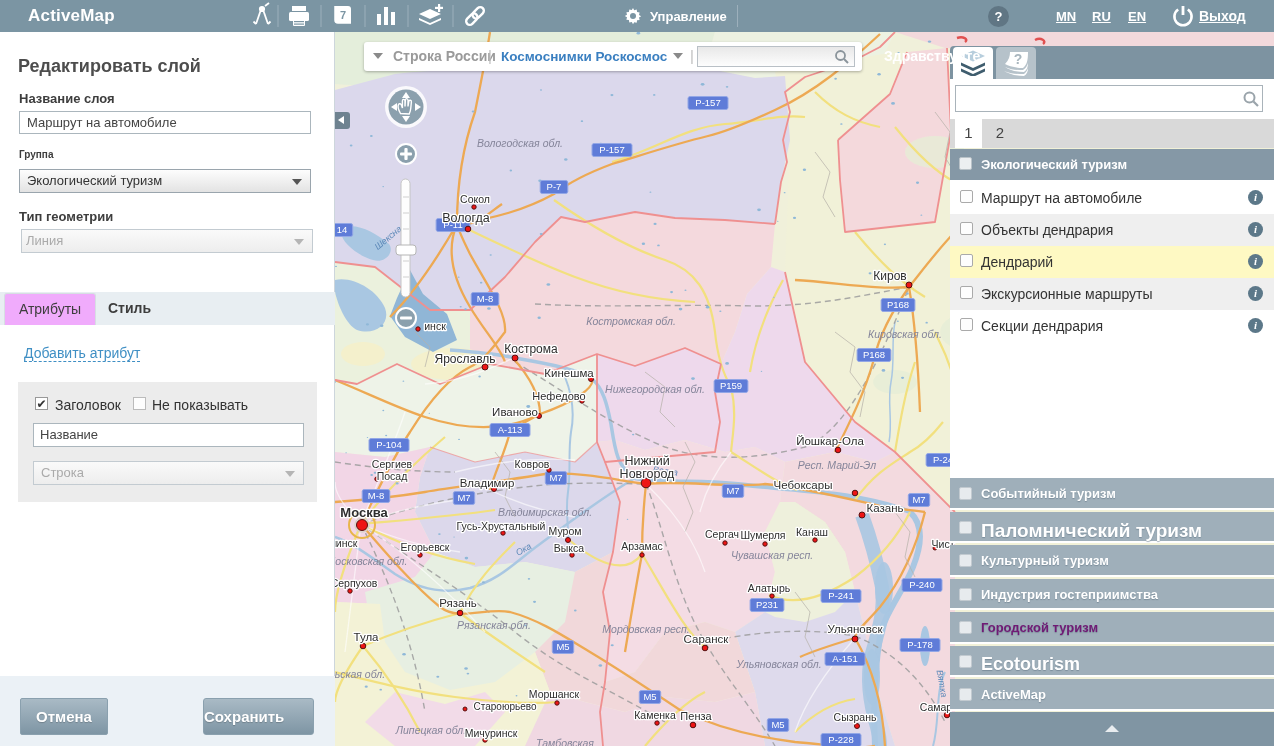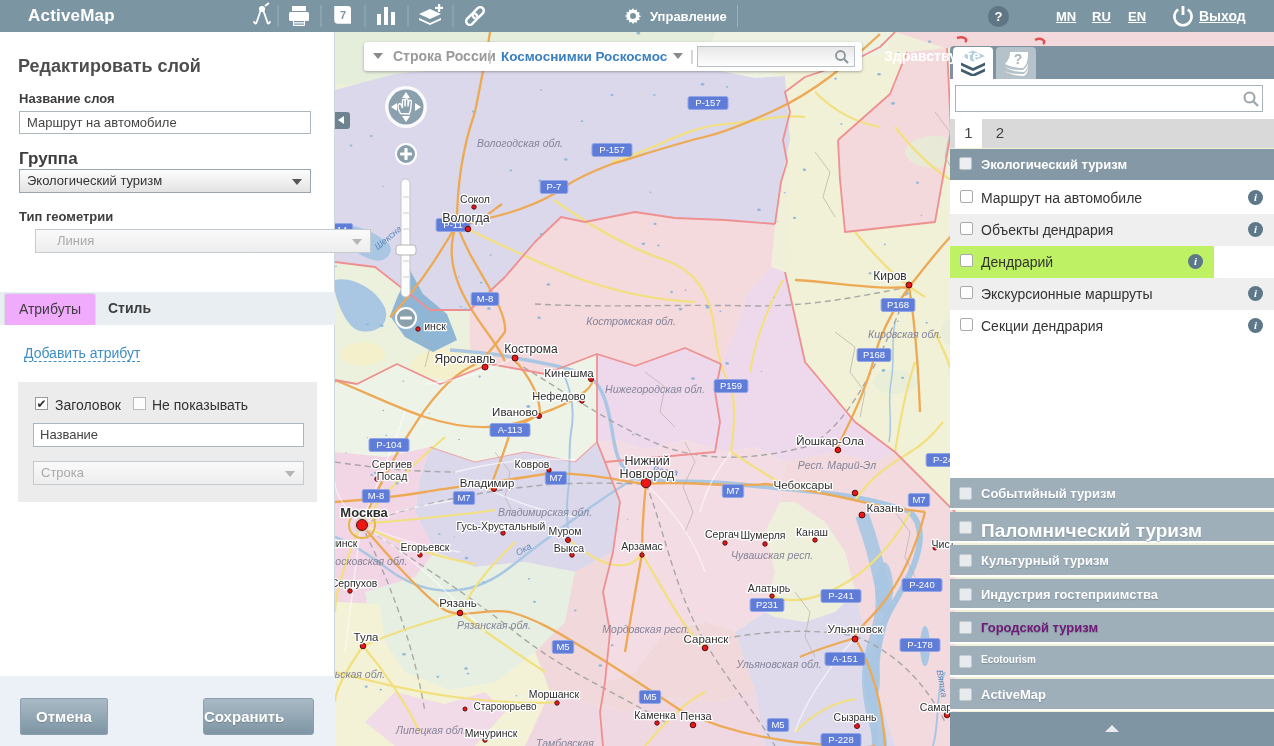--- a/index.html
+++ b/index.html
@@ -81,25 +81,25 @@
         <path d="M8.2,6.5 a8.6,8.6 0 1 0 9.6,0" stroke-width="2.6"></path>
         <line x1="13" y1="3" x2="13" y2="12" stroke-width="2.8"></line>
       </g>
     </svg>
 <div style="position:absolute;left:1199px;top:8px;font-size:14px;font-weight:bold;color:#fff;text-decoration:underline;">Выход</div>
 </div>
 <div id="leftpanel">
 <div style="position:absolute;left:18px;top:24px;font-size:18px;font-weight:bold;color:#4d4d4d;">Редактировать слой</div>
 <div style="position:absolute;left:19px;top:59px;font-size:13px;font-weight:bold;color:#3d3d3d;">Название слоя</div>
 <div style="position:absolute;left:19px;top:79px;width:292px;height:23px;border:1px solid #abb6bd;background:#fff;font-size:13px;color:#444;line-height:21px;padding-left:7px;">Маршрут на автомобиле</div>
-<div style="position:absolute;left:19px;top:117px;font-size:17px;font-weight:bold;color:#3d3d3d;text-align:center;">Группа</div>
+<div style="position:absolute;left:19px;top:117px;font-size:10px;font-weight:bold;color:#3d3d3d;text-align:center;">Группа</div>
 <div style="position:absolute;left:19px;top:137px;width:292px;height:24px;border:1px solid #9aa5ad;background:linear-gradient(#fdfdfd,#e3e3e3);font-size:13px;color:#333;line-height:22px;padding-left:7px;">Экологический туризм
 <span style="position:absolute;right:8px;top:9px;width:0;height:0;border-left:5px solid transparent;border-right:5px solid transparent;border-top:6px solid #555;"></span></div>
 <div style="position:absolute;left:19px;top:177px;font-size:13px;font-weight:bold;color:#3d3d3d;">Тип геометрии</div>
-<div style="position:absolute;left:35px;top:197px;width:336px;height:24px;border:1px solid #c3cbd1;background:linear-gradient(#fafafa,#ededed);font-size:13px;color:#aaa;line-height:22px;padding-left:21px;">Линия
+<div style="position:absolute;left:21px;top:197px;width:292px;height:24px;border:1px solid #c3cbd1;background:linear-gradient(#fafafa,#ededed);font-size:13px;color:#aaa;line-height:22px;padding-left:4px;">Линия
 <span style="position:absolute;right:8px;top:9px;width:0;height:0;border-left:5px solid transparent;border-right:5px solid transparent;border-top:6px solid #b5b5b5;"></span></div>
 
 <div style="position:absolute;left:0;top:260px;width:335px;height:33px;background:#e8eef2;"></div>
 <div style="position:absolute;left:4px;top:261px;width:92px;height:32px;background:#f0abfc;border:1px solid #d7dee3;border-bottom:none;border-radius:3px 3px 0 0;font-size:14px;color:#3d3d3d;text-align:center;line-height:31px;">Атрибуты</div>
 <div style="position:absolute;left:108px;top:268px;font-size:14px;font-weight:bold;color:#3d3d3d;">Стиль</div>
 <div style="position:absolute;left:24px;top:313px;font-size:14px;color:#3f8fc4;border-bottom:1px dashed #3f8fc4;">Добавить атрибут</div>
 
 <div style="position:absolute;left:18px;top:350px;width:299px;height:120px;background:#ececec;"></div>
 <div style="position:absolute;left:35px;top:365px;width:13px;height:13px;background:#fff;border:1px solid #999;font-size:12px;line-height:12px;text-align:center;color:#333;">✔</div>
 <div style="position:absolute;left:55px;top:365px;font-size:14px;color:#333;">Заголовок</div>
@@ -605,21 +605,21 @@
       <div style="position:absolute;left:0;top:136px;width:324px;height:32px;background:#fff;">
         <div style="position:absolute;left:10px;top:8px;width:13px;height:13px;background:#fdfdfd;border:1px solid #aaa;border-radius:2px;"></div>
         <div style="position:absolute;left:31px;top:8px;font-size:14px;color:#333;">Маршрут на автомобиле</div>
         <div style="position:absolute;right:11px;top:8px;width:15px;height:15px;border-radius:50%;background:#5c7889;color:#fff;font-size:11px;font-weight:bold;text-align:center;line-height:15px;font-family:'Liberation Serif',serif;font-style:italic;">i</div>
       </div>
       <div style="position:absolute;left:0;top:168px;width:324px;height:32px;background:#efefef;">
         <div style="position:absolute;left:10px;top:8px;width:13px;height:13px;background:#fdfdfd;border:1px solid #aaa;border-radius:2px;"></div>
         <div style="position:absolute;left:31px;top:8px;font-size:14px;color:#333;">Объекты дендрария</div>
         <div style="position:absolute;right:11px;top:8px;width:15px;height:15px;border-radius:50%;background:#5c7889;color:#fff;font-size:11px;font-weight:bold;text-align:center;line-height:15px;font-family:'Liberation Serif',serif;font-style:italic;">i</div>
       </div>
-      <div style="position:absolute;left:0;top:200px;width:264px;height:32px;background:#bef264;">
+      <div style="position:absolute;left:0;top:200px;width:324px;height:32px;background:#fef9c3;">
         <div style="position:absolute;left:10px;top:8px;width:13px;height:13px;background:#fdfdfd;border:1px solid #aaa;border-radius:2px;"></div>
         <div style="position:absolute;left:31px;top:8px;font-size:14px;color:#333;">Дендрарий</div>
         <div style="position:absolute;right:11px;top:8px;width:15px;height:15px;border-radius:50%;background:#5c7889;color:#fff;font-size:11px;font-weight:bold;text-align:center;line-height:15px;font-family:'Liberation Serif',serif;font-style:italic;">i</div>
       </div>
       <div style="position:absolute;left:0;top:232px;width:324px;height:32px;background:#efefef;">
         <div style="position:absolute;left:10px;top:8px;width:13px;height:13px;background:#fdfdfd;border:1px solid #aaa;border-radius:2px;"></div>
         <div style="position:absolute;left:31px;top:8px;font-size:14px;color:#333;">Экскурсионные маршруты</div>
         <div style="position:absolute;right:11px;top:8px;width:15px;height:15px;border-radius:50%;background:#5c7889;color:#fff;font-size:11px;font-weight:bold;text-align:center;line-height:15px;font-family:'Liberation Serif',serif;font-style:italic;">i</div>
       </div>
       <div style="position:absolute;left:0;top:264px;width:324px;height:32px;background:#fff;">
@@ -645,21 +645,21 @@
       <div style="position:absolute;left:0;top:532.5px;width:324px;height:31.5px;background:#9fafba;border-bottom:2px solid #fff;">
         <div style="position:absolute;left:9px;top:9px;width:13px;height:13px;background:#e7ebee;border:1px solid #c2cad0;border-radius:2px;"></div>
         <div style="position:absolute;left:31px;top:8px;font-size:13px;font-weight:bold;color:#fff;text-shadow:0 1px 1px rgba(90,110,125,.5);">Индустрия гостеприимства</div>
       </div>
       <div style="position:absolute;left:0;top:566px;width:324px;height:31.5px;background:#9fafba;border-bottom:2px solid #fff;">
         <div style="position:absolute;left:9px;top:9px;width:13px;height:13px;background:#e7ebee;border:1px solid #c2cad0;border-radius:2px;"></div>
         <div style="position:absolute;left:31px;top:8px;font-size:13px;font-weight:bold;color:#701a75;text-shadow:0 1px 1px rgba(90,110,125,.5);">Городской туризм</div>
       </div>
       <div style="position:absolute;left:0;top:599.5px;width:324px;height:31.5px;background:#9fafba;border-bottom:2px solid #fff;">
         <div style="position:absolute;left:9px;top:9px;width:13px;height:13px;background:#e7ebee;border:1px solid #c2cad0;border-radius:2px;"></div>
-        <div style="position:absolute;left:31px;top:8px;font-size:10px;font-weight:bold;color:#fff;text-shadow:0 1px 1px rgba(90,110,125,.5);">Ecotourism</div>
+        <div style="position:absolute;left:31px;top:8px;font-size:18px;font-weight:bold;color:#fff;text-shadow:0 1px 1px rgba(90,110,125,.5);">Ecotourism</div>
       </div>
       <div style="position:absolute;left:0;top:633px;width:324px;height:31.5px;background:#9fafba;border-bottom:2px solid #fff;">
         <div style="position:absolute;left:9px;top:9px;width:13px;height:13px;background:#e7ebee;border:1px solid #c2cad0;border-radius:2px;"></div>
         <div style="position:absolute;left:31px;top:8px;font-size:13px;font-weight:bold;color:#fff;text-shadow:0 1px 1px rgba(90,110,125,.5);">ActiveMap</div>
       </div>
     </div>
 <div style="position:absolute;left:0;top:666px;width:324px;height:34px;background:#8095a3;"></div>
 <div style="position:absolute;left:155px;top:679px;width:0;height:0;border-left:7px solid transparent;border-right:7px solid transparent;border-bottom:7px solid #e8ecef;"></div>
 </div>
 

